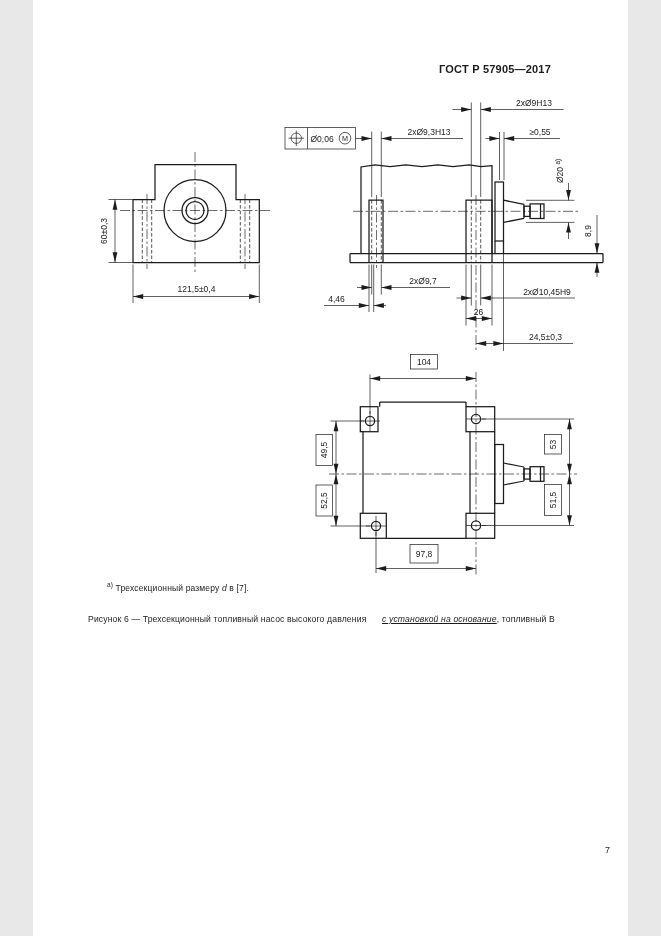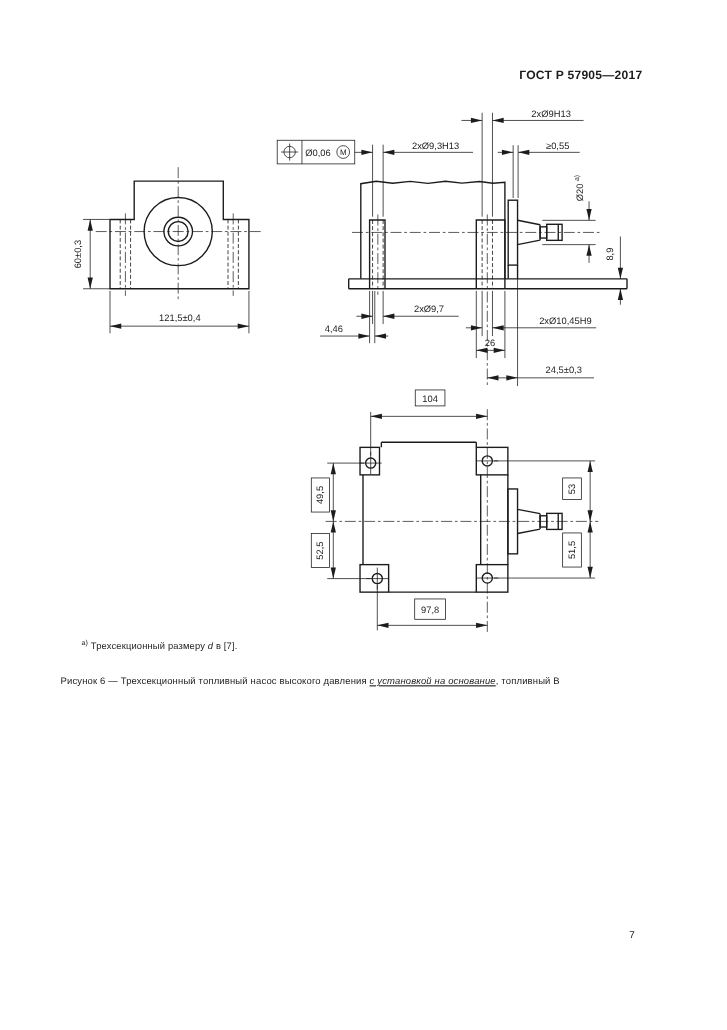--- a/index.html
+++ b/index.html
@@ -1,34 +1,34 @@
 <!DOCTYPE html>
 <html><head>
 <meta charset="utf-8">
 <style>
   html,body{margin:0;padding:0;background:#e8e8e8;}
   .page{
-    width:661px;height:936px;position:relative;background:#ffffff;
+    width:595px;height:936px;position:relative;background:#ffffff;
     font-family:"Liberation Sans",sans-serif;color:#1c1c1c;overflow:hidden;
     margin:0 auto;
   }
   .doc-header{
     position:absolute;top:63px;right:77px;
     font-size:11px;font-weight:bold;letter-spacing:.2px;
   }
   .drawing-svg{position:absolute;left:0;top:0;}
   .footnote{
     position:absolute;left:74px;top:581px;font-size:8.5px;letter-spacing:.15px;
   }
   .footnote sup{font-size:6.5px;}
   .footnote .ital{font-style:italic;}
   .caption{
     position:absolute;left:55px;top:614px;width:560px;font-size:8.6px;letter-spacing:.15px;
   }
-  .caption .underlined{font-style:italic;text-decoration:underline;}
+  .caption .underlined{font-style:italic;text-decoration:underline;margin-left:13px;}
   .page-number{position:absolute;left:572px;top:845px;font-size:9px;}
   
   .ol{stroke:#1c1c1c;stroke-width:1.25;fill:none;}
   .ol-f{stroke:#1c1c1c;stroke-width:1.25;fill:#ffffff;}
   .thin{stroke:#1c1c1c;stroke-width:.7;fill:none;}
   .hid{stroke:#1c1c1c;stroke-width:.75;fill:none;stroke-dasharray:3.6 2;}
   .cl{stroke:#1c1c1c;stroke-width:.65;fill:none;stroke-dasharray:10 2.5 2.5 2.5;}
   .dim{font-size:8.5px;fill:#1c1c1c;}
   .dim-s{font-size:6.3px;fill:#1c1c1c;}
   text{font-family:"Liberation Sans",sans-serif;}

